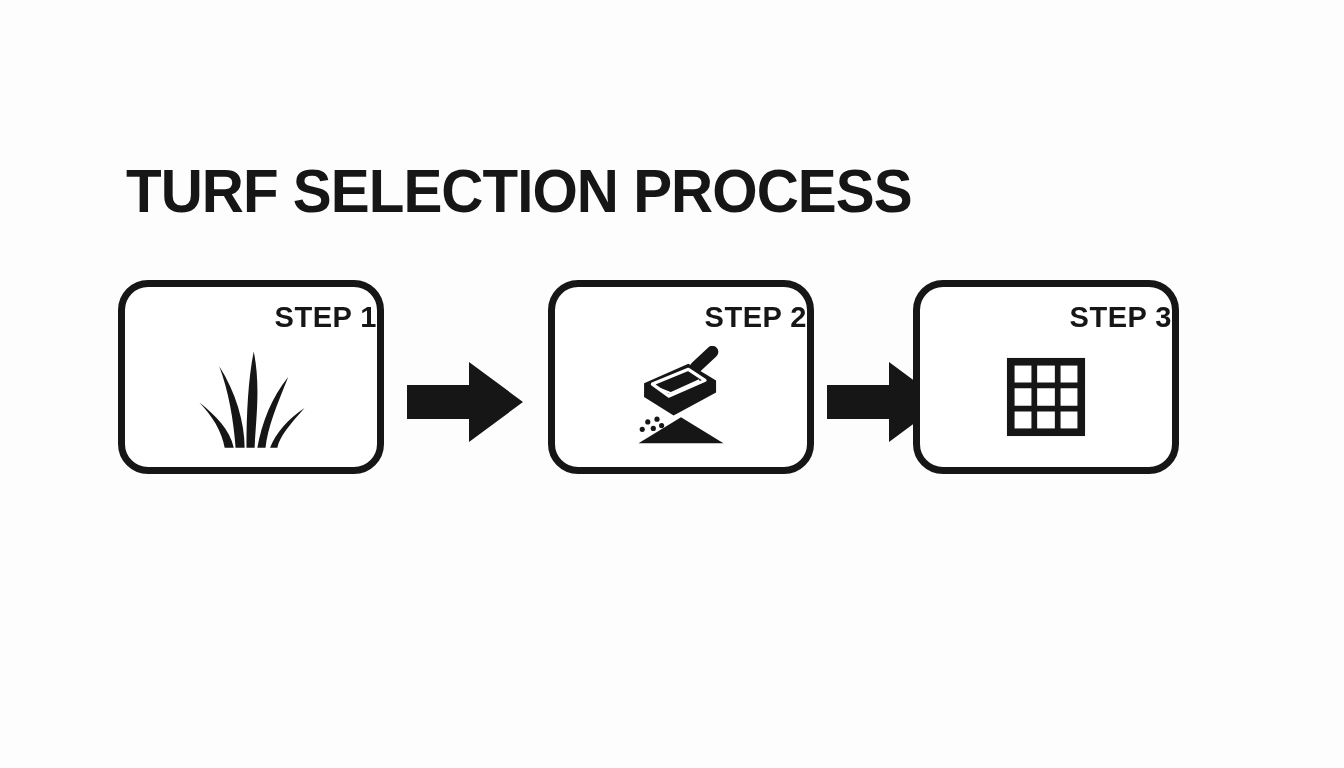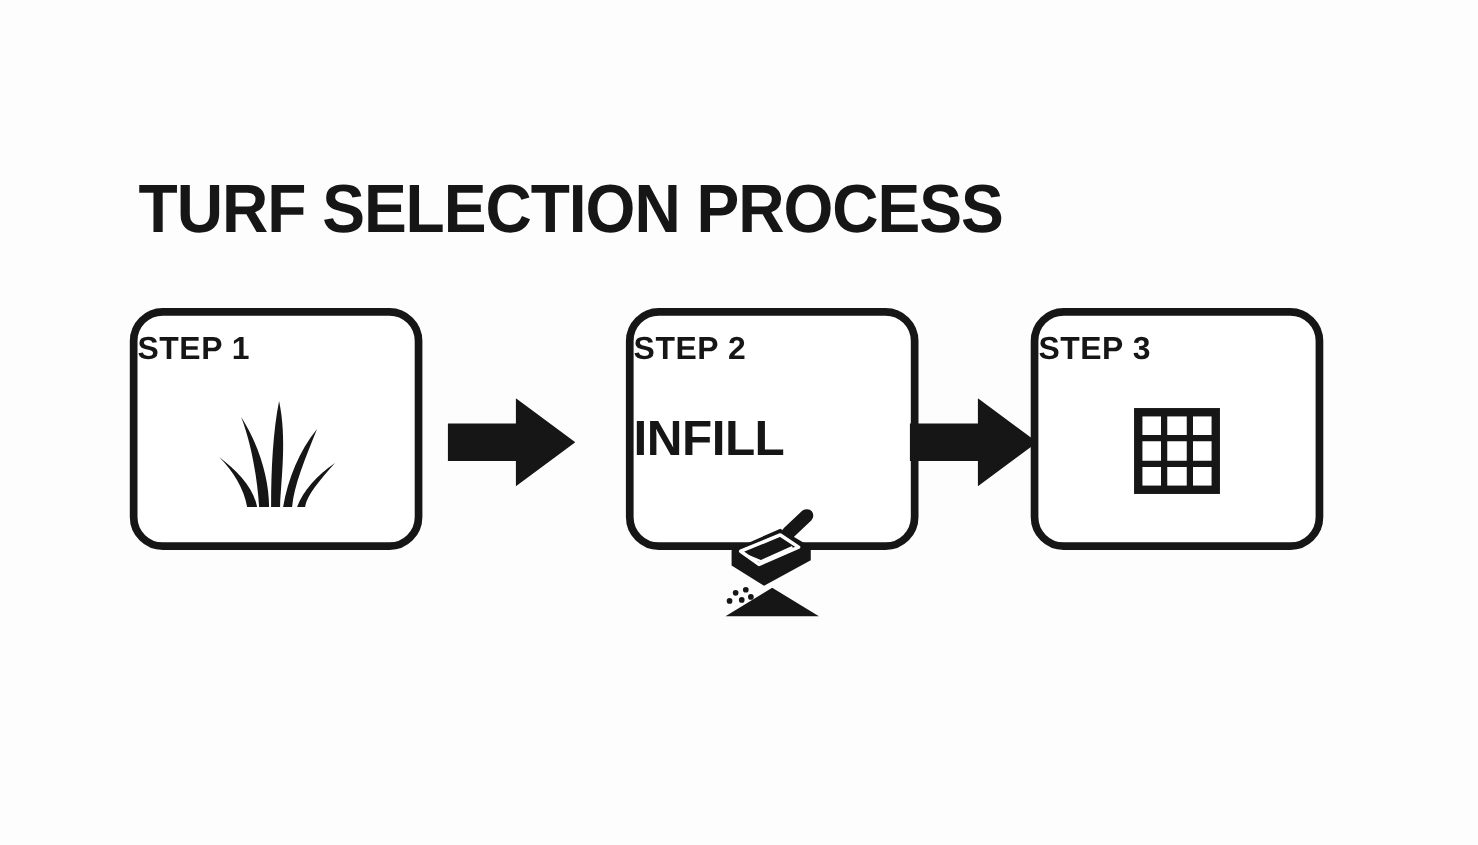--- a/index.html
+++ b/index.html
@@ -11,29 +11,29 @@
     color: var(--ink);
     font-family: "Liberation Sans", sans-serif;
   }
   .page-title {
     position:absolute; left:126px; top:118px;
     font-size:62px; font-weight:700; letter-spacing:-1px;
     white-space:nowrap; line-height:1;
     transform:scaleX(0.94); transform-origin:left top;
   }
   .step-card {
-    position:absolute; top:280px; width:266px; height:220px;
+    position:absolute; top:280px; width:266px; height:194px;
     border:7px solid var(--ink); border-radius:30px;
     background:#ffffff;
-    display:flex; flex-direction:column; align-items:flex-start;
+    display:flex; flex-direction:column; align-items:flex-end;
     padding-top:15px;
   }
   .step-card.c1 { left:118px; }
-  .step-card.c2 { left:569px;gap:40px; }
-  .step-card.c3 { left:937px; }
+  .step-card.c2 { left:548px; }
+  .step-card.c3 { left:913px; }
   .step-label {
     font-size:29px; font-weight:700; letter-spacing:0.5px; line-height:1.1;
   }
   .step-name {
     font-size:45px; font-weight:700; letter-spacing:-0.5px; line-height:1.08;
     margin-top:1px; white-space:nowrap;
   }
   .icon-wrap {
     flex:1; width:100%;
     display:flex; align-items:center; justify-content:center;
@@ -65,21 +65,20 @@
       </svg>
     </div>
   </div>
 
   <svg class="flow-arrow a1" viewBox="0 0 116 80" fill="currentColor" aria-hidden="true">
     <polygon points="0,23 62,23 62,0 116,40 62,80 62,57 0,57"></polygon>
   </svg>
 
   <div class="step-card c2">
     <div class="step-label">STEP 2</div>
-    <div class="step-name">INFILL</div>
     <div class="icon-wrap">
       <svg width="96" height="102" viewBox="0 0 104 110" fill="currentColor" aria-hidden="true">
         <line x1="68" y1="23" x2="86" y2="6" stroke="currentColor" stroke-width="13" stroke-linecap="round"></line>
         <polygon points="12,40 60,19 90,37 90,50 44,75 12,55"></polygon>
         <polygon points="21,41 60,25 78,37 39,54" fill="none" stroke="#ffffff" stroke-width="3.5" stroke-linejoin="round"></polygon>
         <polyline points="26,45 41,51 72,37" fill="none" stroke="#ffffff" stroke-width="2.5"></polyline>
         <circle cx="16" cy="82" r="2.8"></circle>
         <circle cx="26" cy="79" r="2.8"></circle>
         <circle cx="10" cy="90" r="2.8"></circle>
         <circle cx="22" cy="89" r="2.8"></circle>

